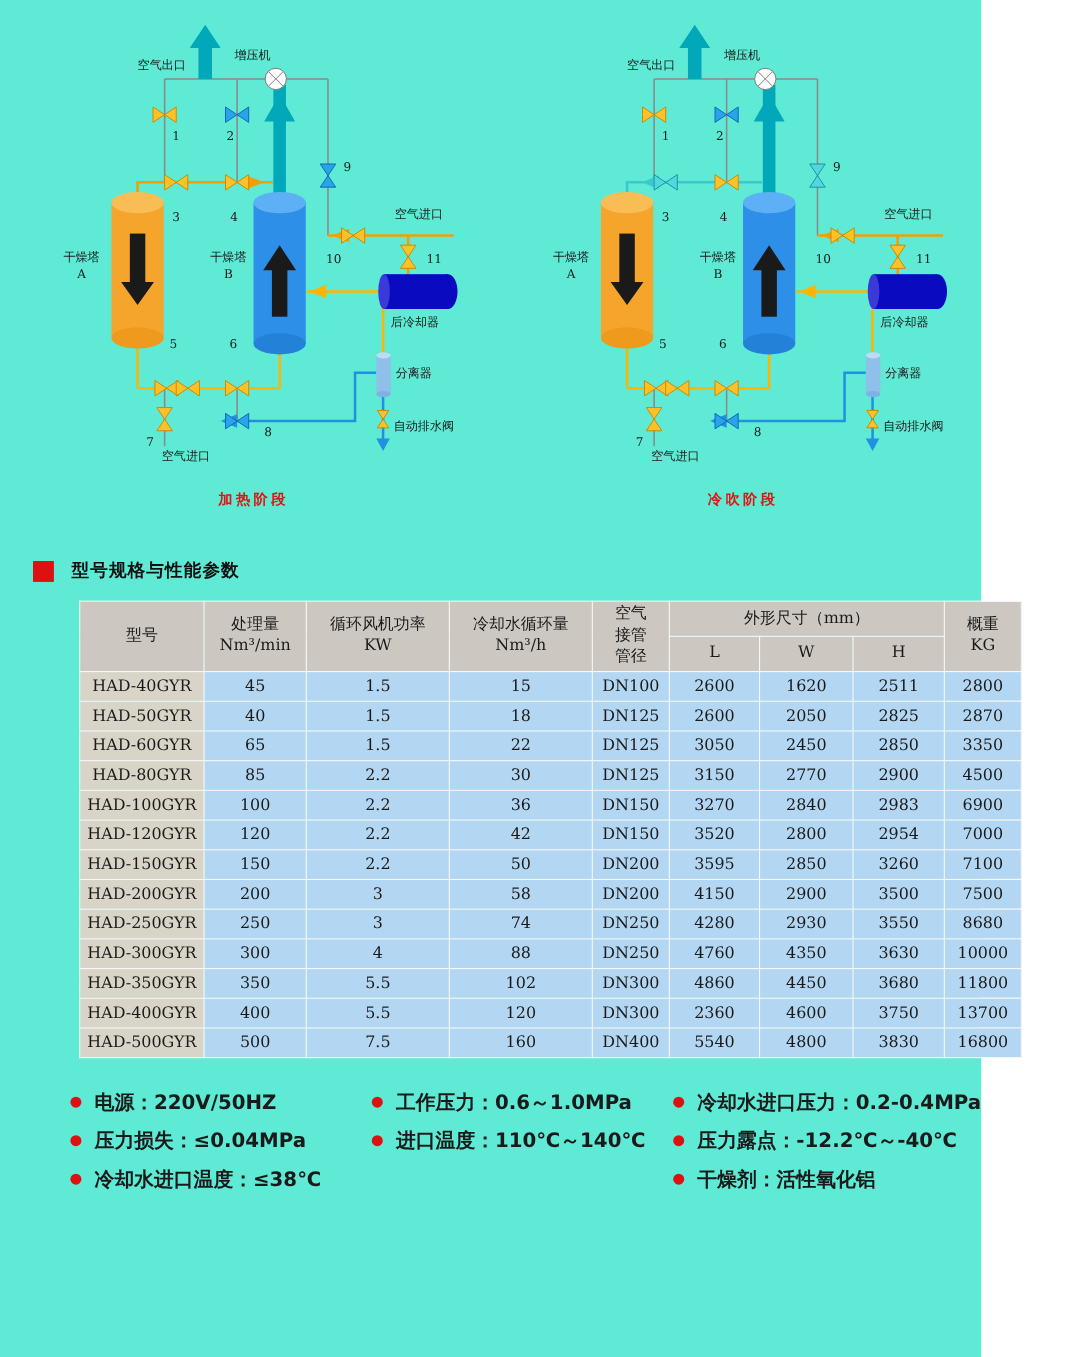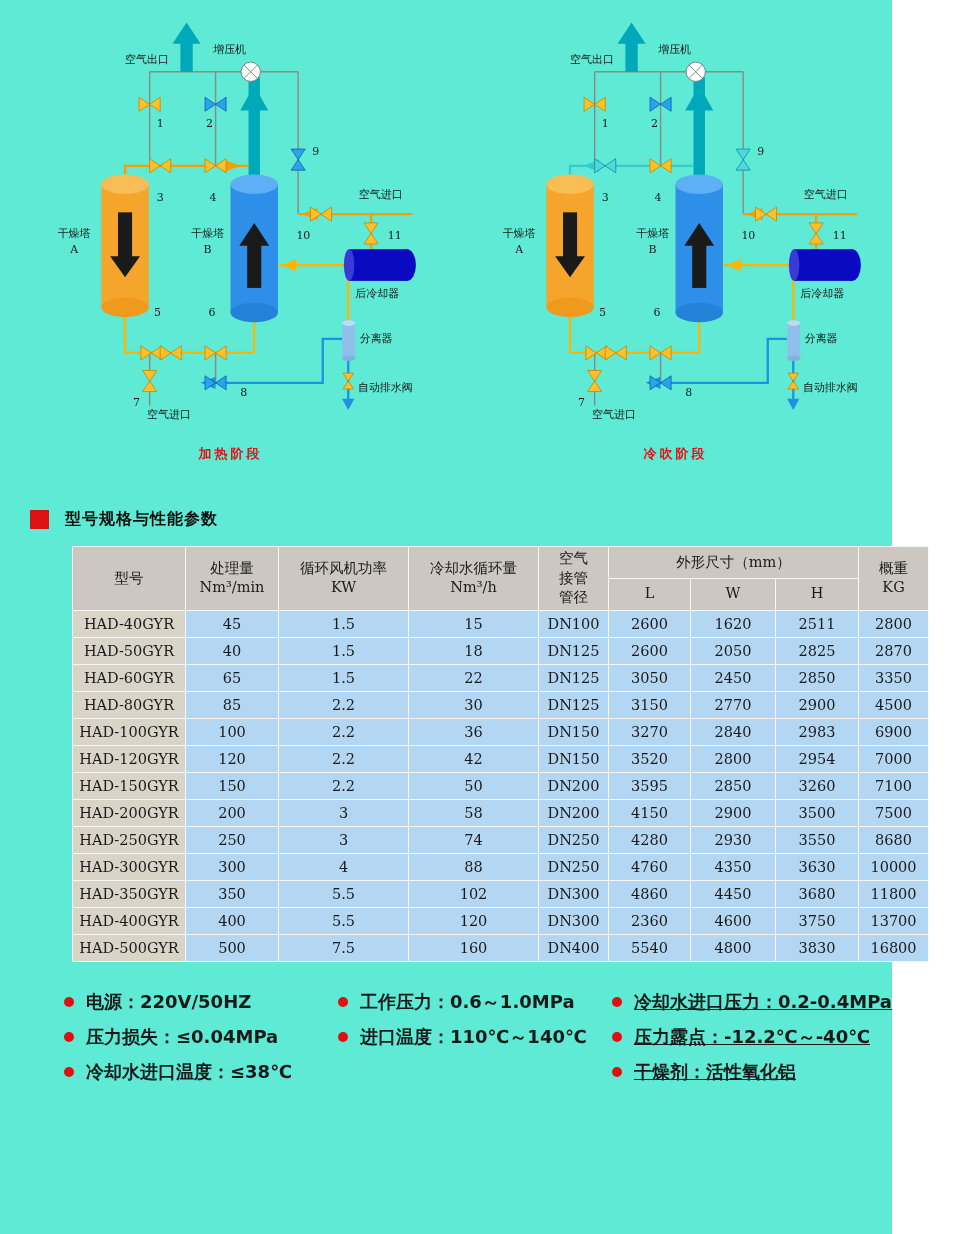--- a/index.html
+++ b/index.html
@@ -18,21 +18,21 @@
 
   table.spec-table { border-collapse:collapse; margin:16px 0 0 72px; width:856px; table-layout:fixed;
                      font-family:"DejaVu Serif","Liberation Serif",serif; font-size:14.5px; border:1px solid #b5b2ac; }
   .spec-table th, .spec-table td { border:1px solid #f7f7f7; text-align:center; padding:2px 2px; font-weight:normal; }
   .spec-table thead th { background:#ccc8c1; line-height:1.35; vertical-align:middle; }
   .spec-table td { background:#b3d7f2; height:27px; }
   .spec-table td.model { background:#d8d4c8;margin-left:33px; }
 
   .bullets { display:flex; margin:28px 0 0 64px; }
   ul.cond-col { list-style:none; width:284px; }
-  ul.cond-col:last-child { width:auto;text-decoration:underline; }
+  ul.cond-col:last-child { width:auto; }
   .cond-col li { display:flex; align-items:center; margin-bottom:11px; font-weight:bold; font-size:18px; white-space:nowrap; }
   .dot { width:10px; height:10px; border-radius:50%; background:#dd1111; margin-right:12px; flex:0 0 10px; }
 </style>
 </head>
 <body>
 
 <div class="page">
 
   <div class="diagrams-row">
 

